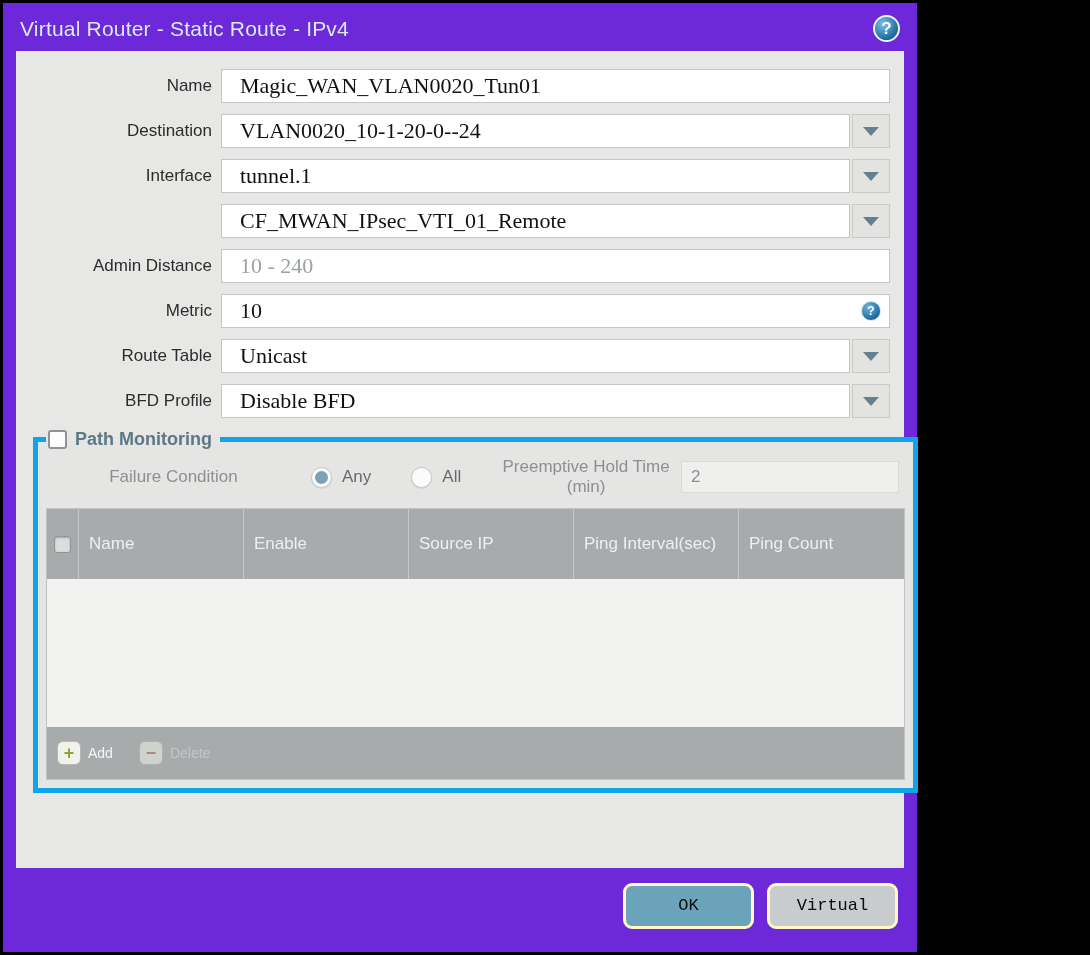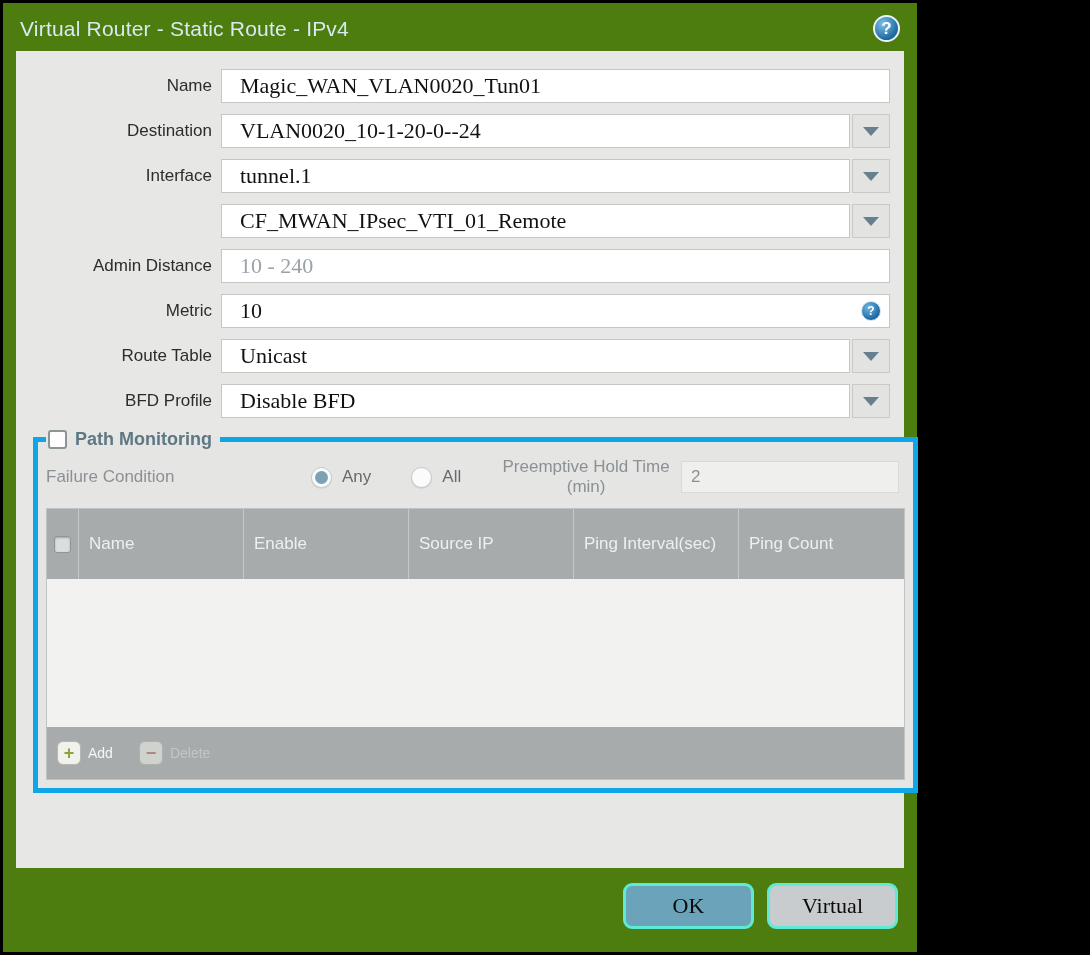--- a/index.html
+++ b/index.html
@@ -1,21 +1,21 @@
 <!DOCTYPE html>
 <html><head>
 <meta charset="utf-8">
 <style>
   * { box-sizing: border-box; }
   html,body { margin:0; padding:0; background:#000; }
   body { width:1090px; height:955px; overflow:hidden;
          font-family:"Liberation Sans","DejaVu Sans",sans-serif; }
 
   .dialog { position:relative; width:920px; height:955px;
-            background:#4d7c0f; border:3px solid #000; }
+            background:#6d28d9; border:3px solid #000; }
 
   
   .titlebar { position:absolute; top:3px; left:3px; right:3px; height:45px;
               display:flex; align-items:center; padding:0 14px; }
   .title { color:#d9eaf1; font-size:21px; letter-spacing:.2px; }
   .help-icon { margin-left:auto; width:27px; height:27px; border-radius:50%;
                background:radial-gradient(circle at 35% 30%, #7cc0ea, #1d699f 70%);
                border:2px solid #e9f3f8; color:#fff; font-weight:bold;
                font-size:17px; display:flex; align-items:center; justify-content:center;
                cursor:pointer; }
@@ -46,21 +46,21 @@
   
   fieldset.pm { margin:4px 14px 0 17px; border:5px solid #0ea5e9; padding:0 8px 8px 8px;
                 background:#e5e5e4; }
   fieldset.pm legend { display:flex; align-items:center; gap:8px; padding:0 8px 0 2px; }
   .checkbox { width:19px; height:19px; background:#fdfdfd; border:2px solid #8d9496;
               border-radius:3px; cursor:pointer; flex:none; }
   .pm-title { color:#5d7884; font-weight:bold; font-size:18px; }
 
   .pm-row { display:flex; align-items:center; height:34px; margin:10px 6px 14px 0; }
   .pm-label { color:#8b9193; font-size:17px; }
-  .fc-label { width:265px; text-align:left; padding-right:10px; flex:none; }
+  .fc-label { width:265px; text-align:center; padding-right:10px; flex:none; }
   .radio { width:21px; height:21px; border-radius:50%; background:#fbfbfb;
            border:1px solid #c3c7c9; flex:none; position:relative; cursor:pointer;
            box-shadow:0 1px 1px rgba(0,0,0,.08); }
   .radio.selected::after { content:""; position:absolute; inset:3px; border-radius:50%;
                            background:#7ba2b2; }
   .radio-label { color:#666c6d; font-size:17px; margin:0 40px 0 10px; }
   .pht-label { margin-left:auto; text-align:center; padding-right:10px; }
   .pm-input { width:218px; height:32px; background:#efefee; border:1px solid #d9d9d8;
               font-family:inherit; font-size:17px; color:#8b9193; padding:0 9px; outline:none; }
 
@@ -87,22 +87,22 @@
   .mini-icon.plus { color:#8fa33c; }
   .mini-icon.minus { color:#b2646c; opacity:.55; }
   .tbl-btn-label { font-size:14px; color:#f5f6f6; }
   .tbl-btn.disabled { cursor:default; }
   .tbl-btn.disabled .tbl-btn-label { color:#c2c6c6; }
 
   
   .dlg-footer { position:absolute; left:3px; right:3px; bottom:3px; height:87px;
                 display:flex; align-items:center; justify-content:flex-end;
                 gap:13px; padding-right:16px; }
-  .btn { width:131px; height:46px; border-radius:9px; border:3px solid #5eead4;
-         font-family:Liberation Serif, serif; font-size:22px; color:#0b0b0b; cursor:pointer; }
+  .btn { width:131px; height:46px; border-radius:9px; border:3px solid #fef9c3;
+         font-family:Liberation Mono, monospace; font-size:17px; color:#0b0b0b; cursor:pointer; }
   .btn-ok { background:#6ba3bb; }
   .btn-cancel { background:#c8ccce; }
 </style>
 </head>
 <body>
 
 <div class="dialog">
 
   <div class="titlebar">
     <span class="title">Virtual Router - Static Route - IPv4</span>

